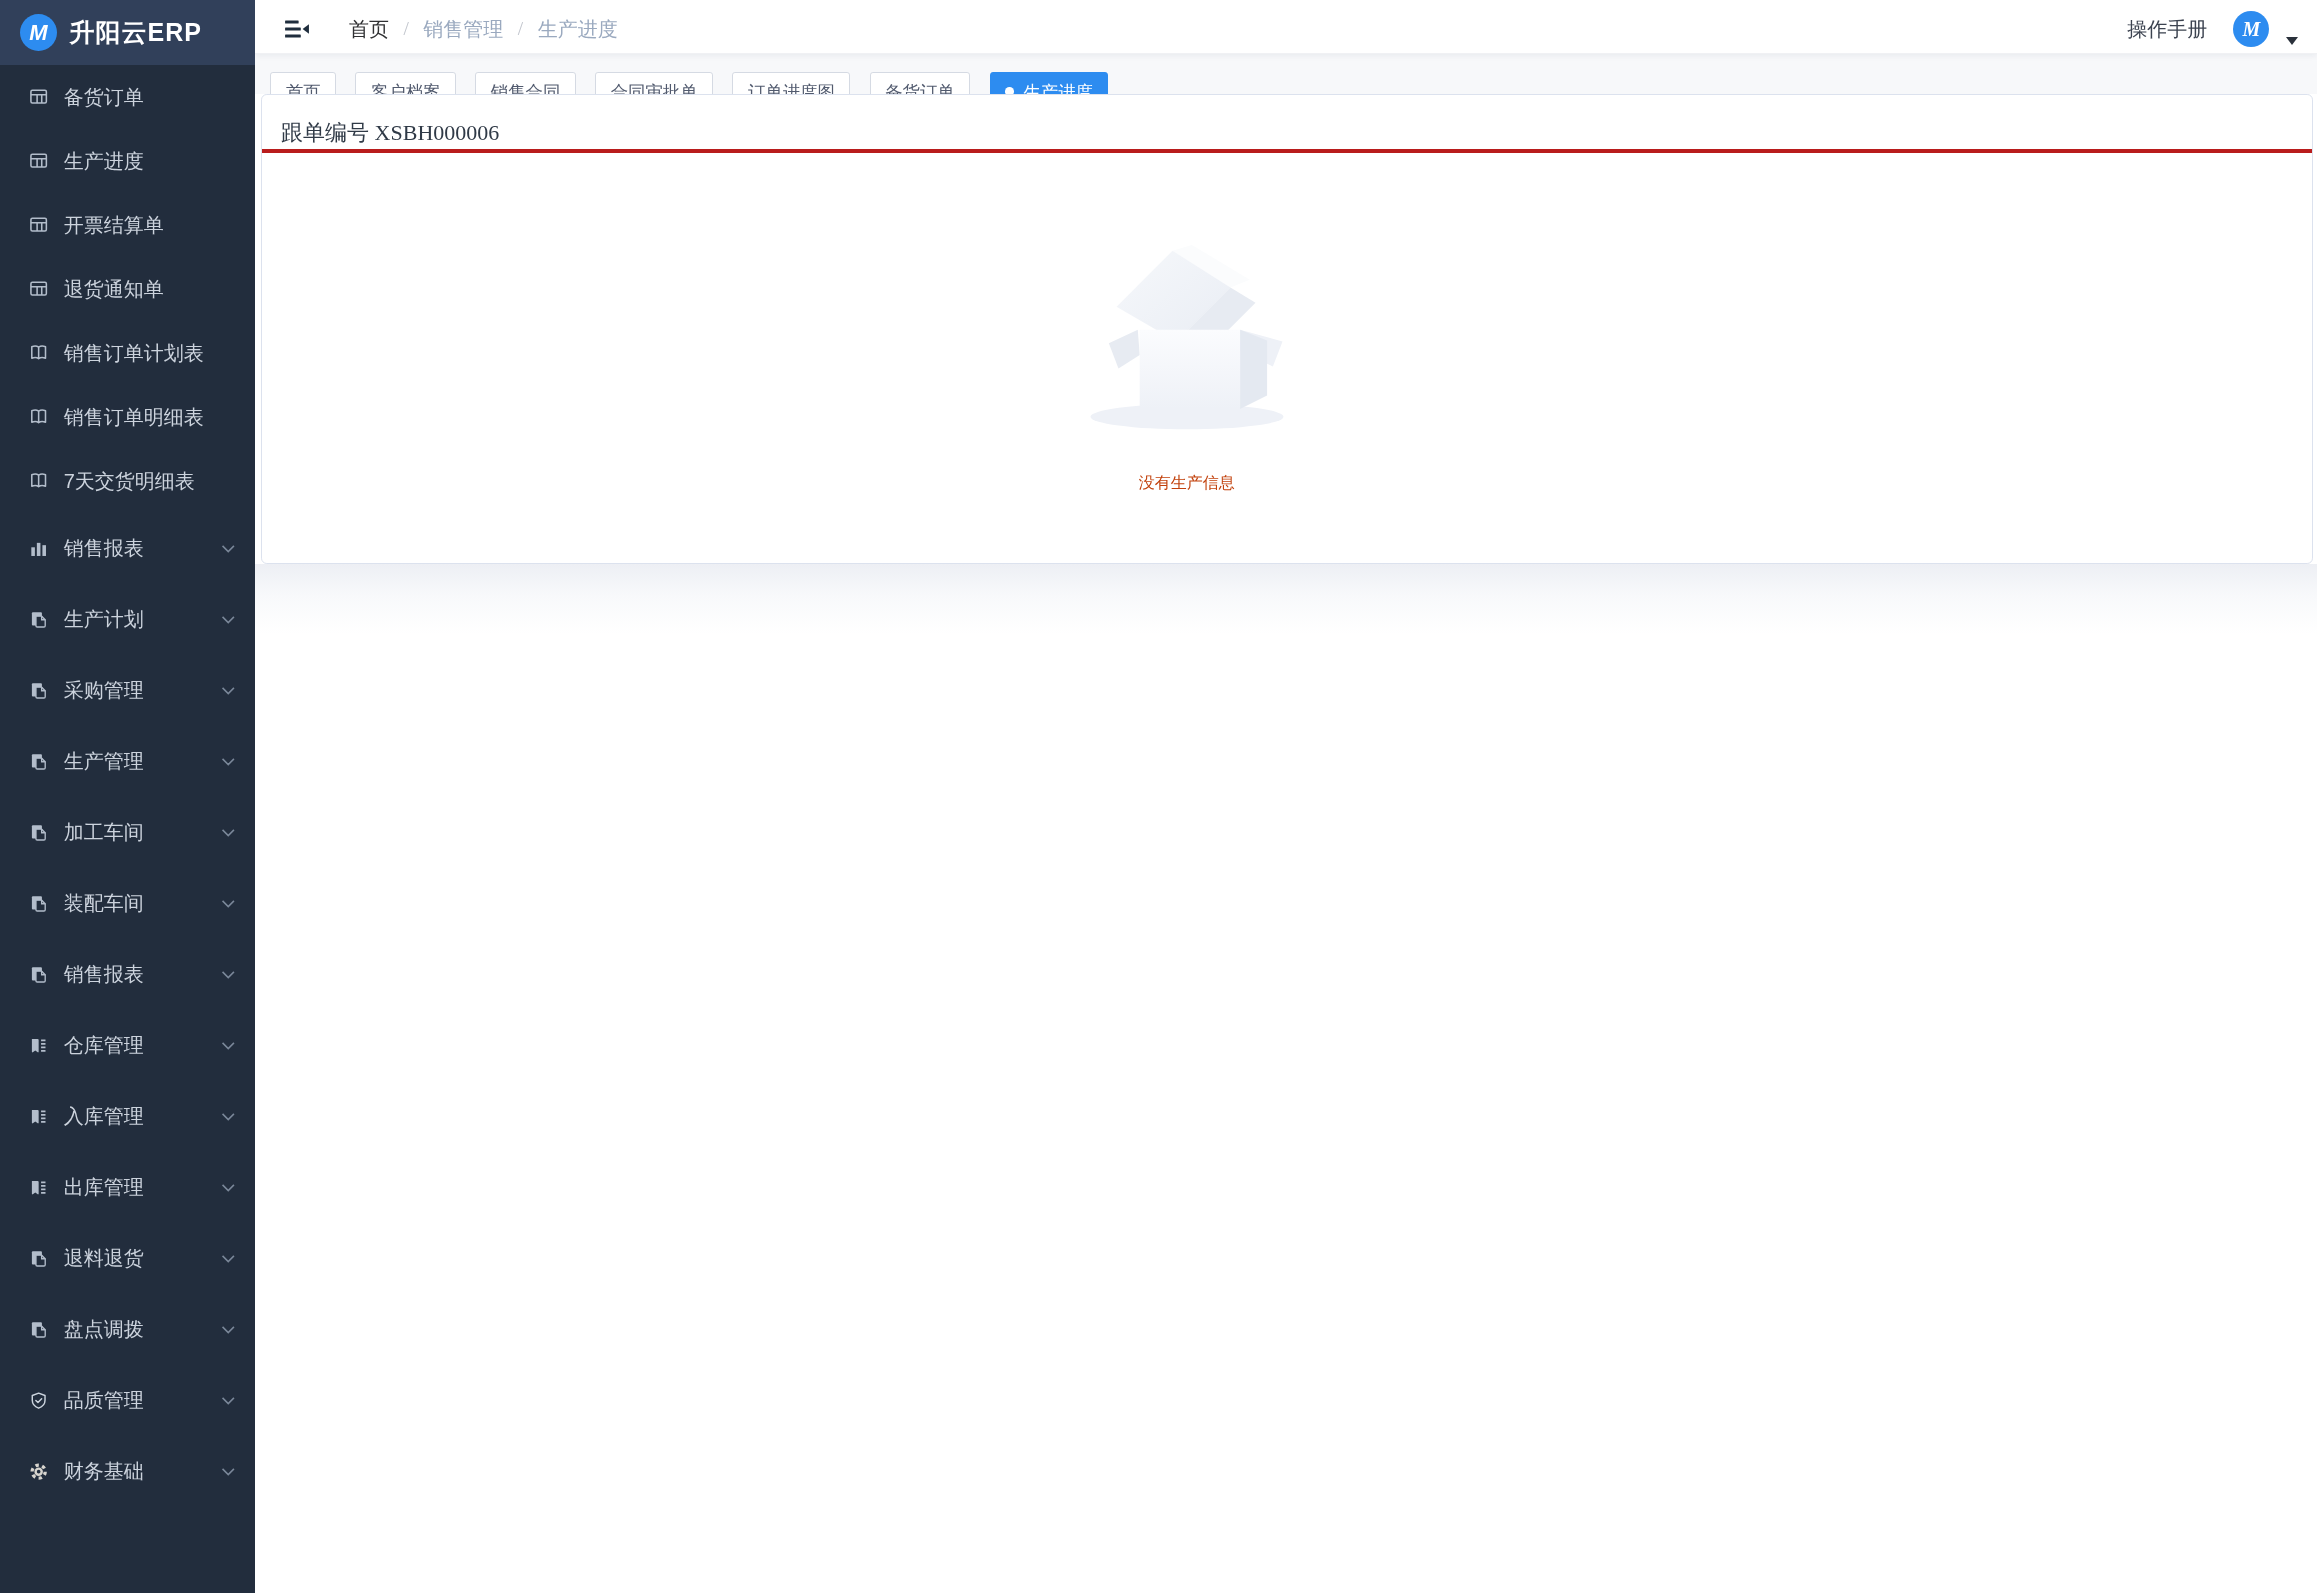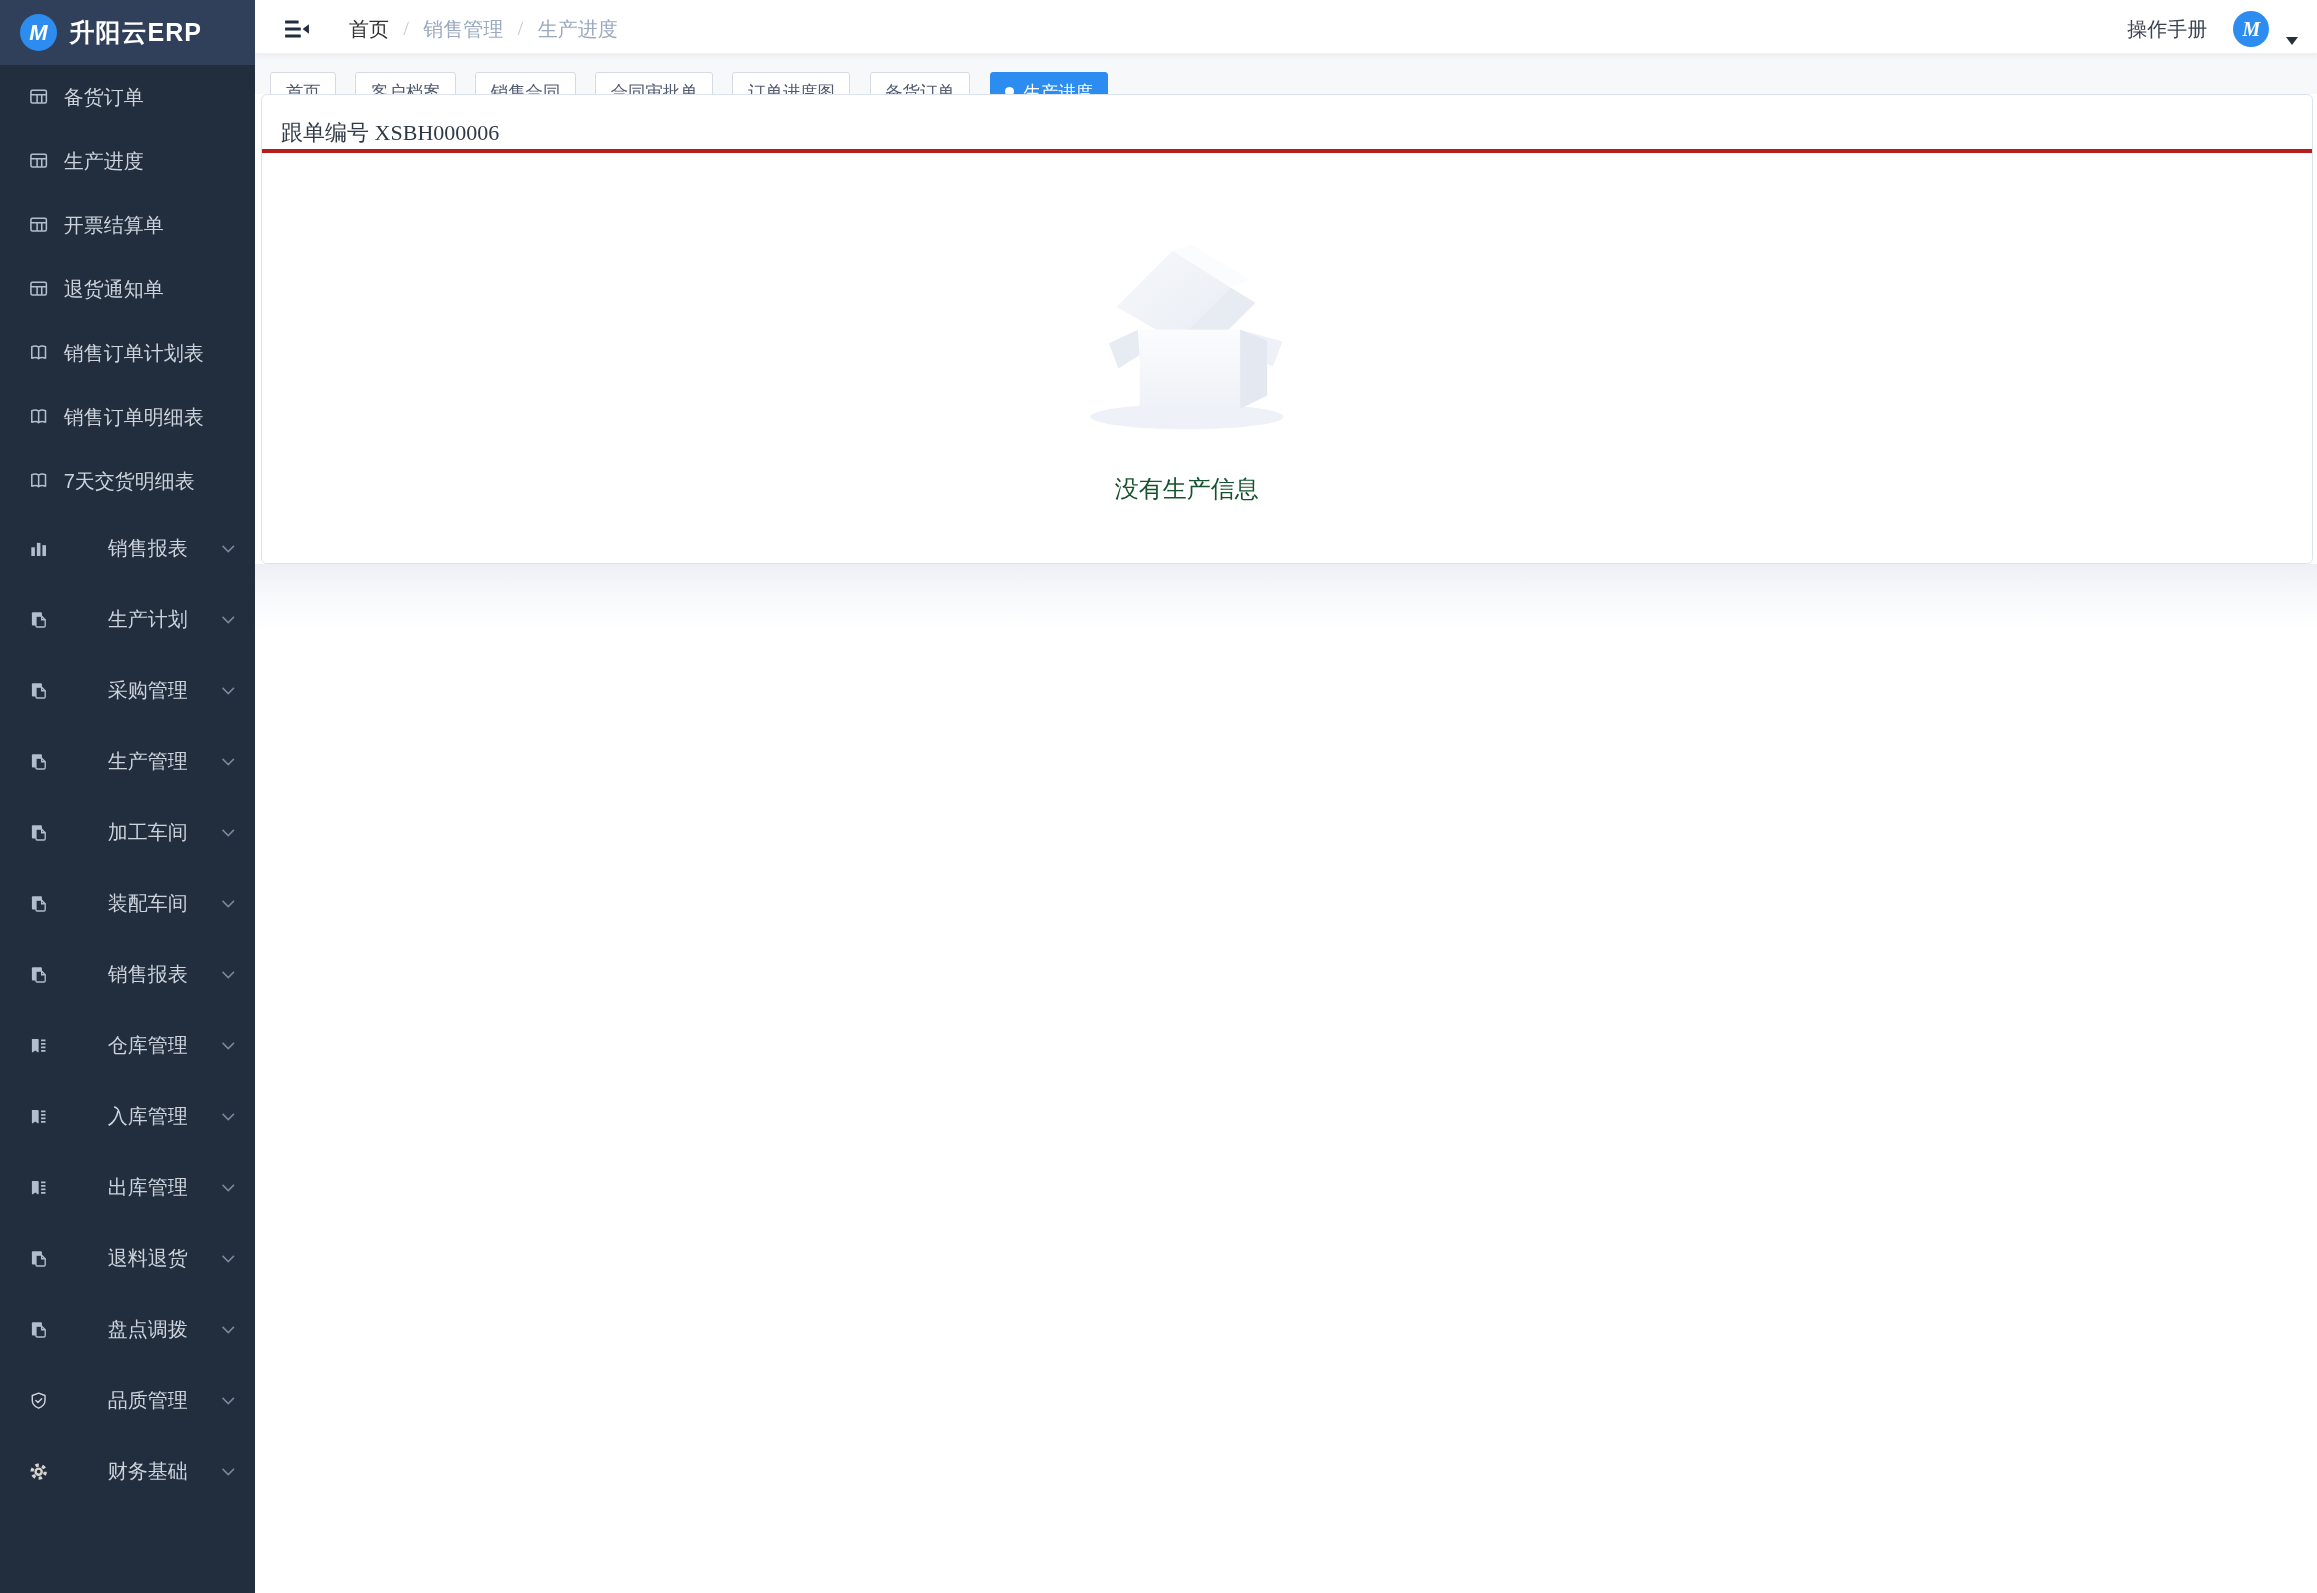--- a/index.html
+++ b/index.html
@@ -9,21 +9,21 @@
   
   .sidebar{position:absolute;left:0;top:0;bottom:0;width:255px;background:#222d3d;z-index:5;}
   .sb-header{height:65px;background:#31405a;display:flex;align-items:center;padding-left:20px;}
   .logo-circle{width:37px;height:37px;border-radius:50%;background:#2d8cf0;color:#fff;
        display:flex;align-items:center;justify-content:center;font-weight:bold;font-style:italic;
        font-size:22px;flex:0 0 auto;}
   .brand-title{color:#ffffff;font-size:25px;font-weight:bold;margin-left:12.6px;letter-spacing:1px;}
   .menu{padding:0;margin:0;}
   .menu-item{position:relative;display:flex;align-items:center;padding-left:29px;cursor:pointer;}
   .menu-item.plain{height:64px;}
-  .menu-item.sub{height:71px;gap:44px;}
+  .menu-item.sub{height:71px;}
   .mi-icon{width:19.3px;height:19.3px;display:inline-flex;color:#b3bdcb;flex:0 0 auto;}
   .mi-icon svg{width:19.3px;height:19.3px;}
   .mi-icon[data-name="gear-icon"]{color:#d8d5cf;}
   .mi-icon[data-name="shield-icon"]{color:#ccd4de;}
   .mi-label{margin-left:15.4px;color:#ccd3dd;font-size:20px;white-space:nowrap;}
   .mi-arrow{position:absolute;right:19.3px;top:50%;transform:translateY(-50%);display:inline-flex;}
 
   
   .main{position:absolute;left:255px;top:0;right:0;bottom:0;background:#ffffff;font-family:Liberation Serif, serif;}
 
@@ -51,21 +51,21 @@
   .tag.active{background:#2d8cf0;border-color:#2d8cf0;color:#ffffff;}
   .tag-dot{width:8.7px;height:8.7px;border-radius:50%;background:#ffffff;margin-right:9.7px;flex:0 0 auto;}
 
   
   .card{position:absolute;top:94px;left:5.8px;right:3.9px;height:470px;background:#ffffff;
        border:1px solid #dce2ee;border-radius:5.8px;box-sizing:border-box;z-index:2;}
   .card-header{height:58px;box-sizing:border-box;border-bottom:4px solid #b91c1c;
        padding:23px 0 0 19.3px;font-size:22px;color:#303a47;}
   .card-body{position:relative;height:411px;}
   .empty-wrap{position:absolute;left:814px;top:90px;width:222px;text-align:center;}
-  .empty-text{margin-top:33px;font-size:24px;color:#14532d;}
+  .empty-text{margin-top:33px;font-size:16px;color:#c2410c;}
 
   .below-card-shadow{position:absolute;top:564px;left:0;right:0;height:70px;z-index:1;
        background:linear-gradient(180deg,#edeff4 0%,#f8f9fb 45%,#ffffff 100%);}
 </style>
 </head>
 <body>
 
 <div id="app" data-name="app-root">
 
   <aside class="sidebar" data-name="sidebar">

